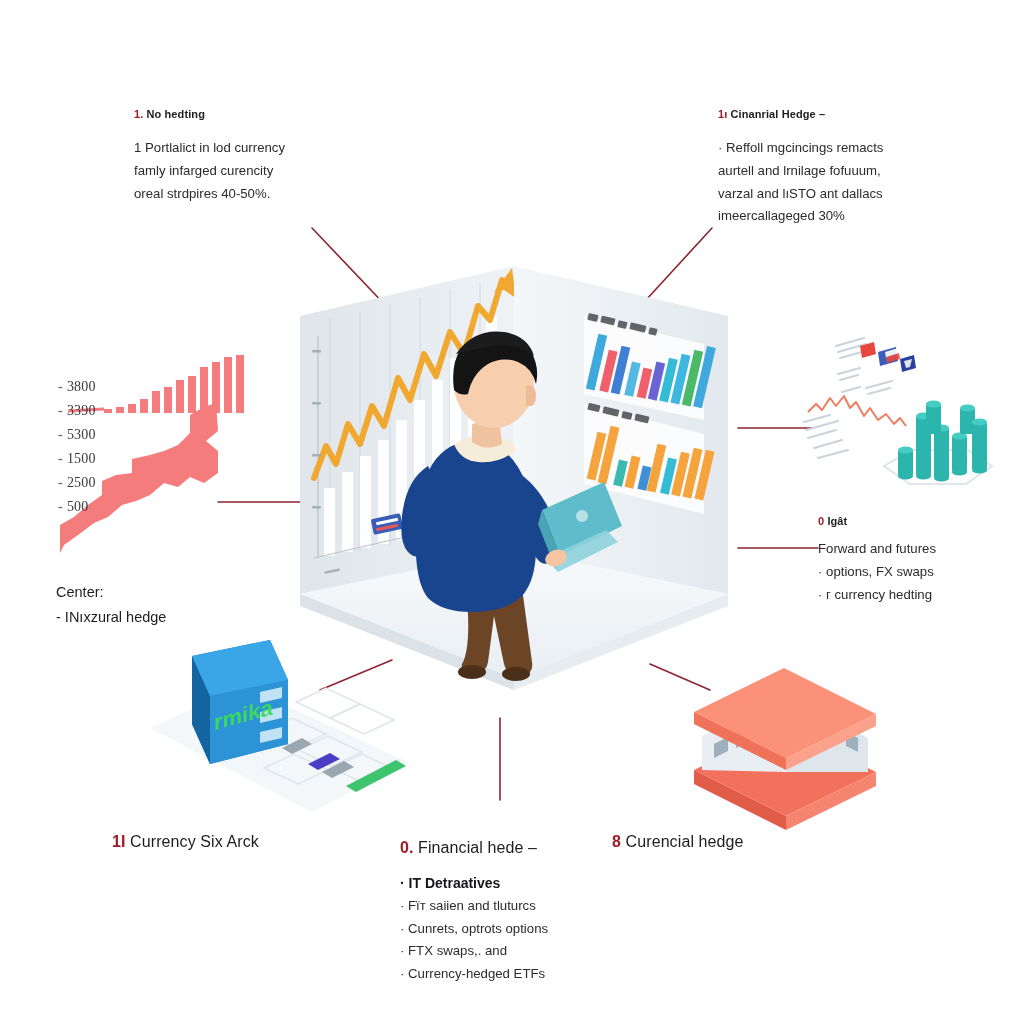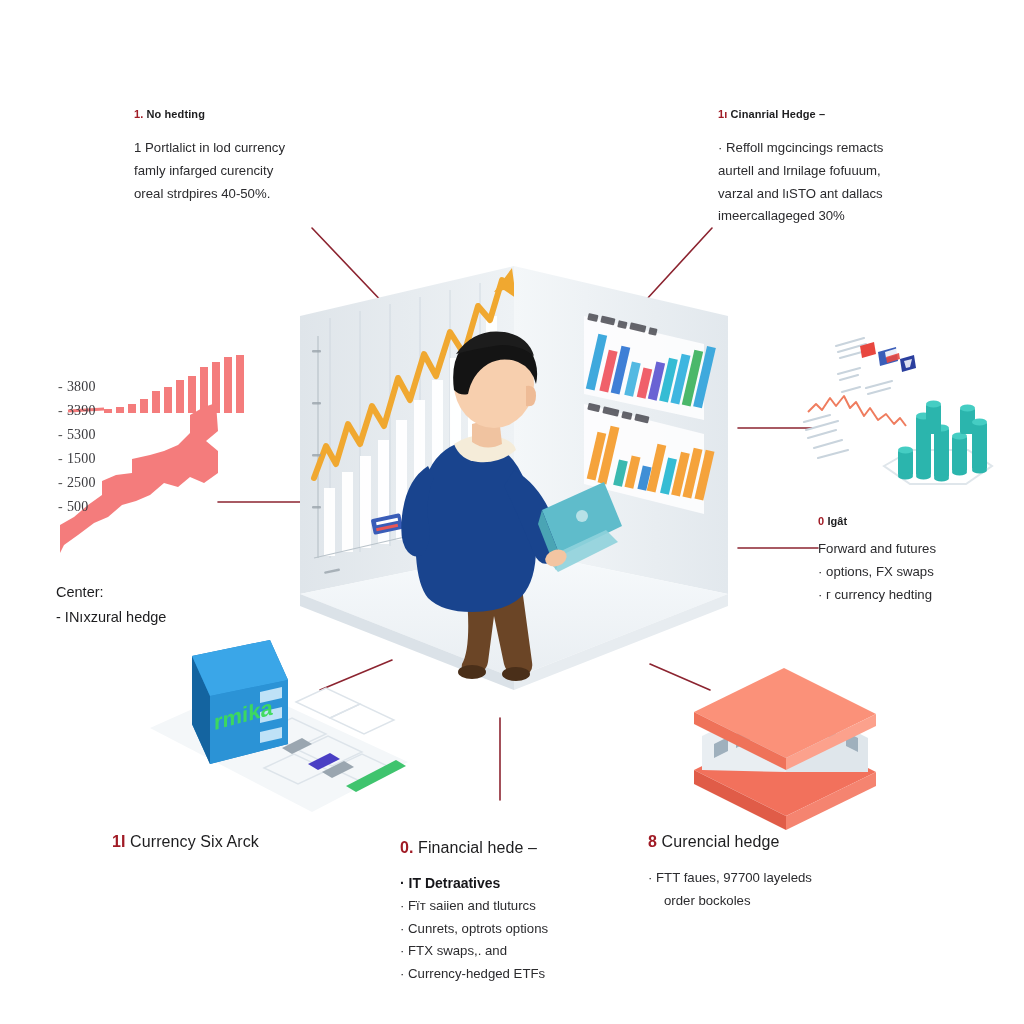--- a/index.html
+++ b/index.html
@@ -33,21 +33,21 @@
   .blk-body li.strong{font-weight:bold;font-size:14px;color:#16161a;line-height:1.55;}
   .blk-sub{font-size:14.5px;color:#1d1d1f;line-height:1.7;margin:0;}
 
   
   #b-no-hedging{left:134px;top:108px;}
   #b-natural-hedge{left:718px;top:108px;}
   #b-right-light{left:818px;top:515px;}
   #b-center{left:56px;top:580px;}
   #b-currency-six{left:112px;top:832px;}
   #b-financial{left:400px;top:806px;margin-top:32px;}
-  #b-currencial{left:648px;top:832px;}
+  #b-currencial{left:612px;top:832px;}
 
   
   #left-charts{position:absolute;left:40px;top:355px;width:210px;height:220px;}
   .axis-lbl{
     position:absolute;font-size:14px;color:#3a3a3e;
     font-family:Liberation Serif, serif;letter-spacing:.2px;
   }
   .axis-lbl::before{content:"-";margin-right:4px;color:#555;}
 
   
@@ -456,19 +456,15 @@
       <li>· FTX swaps,. and</li>
       <li>· Currency-hedged ETFs</li>
     </ul>
   </div>
 
   <div class="block" id="b-currencial">
     <div class="blk-title" style="font-weight:normal;font-size:16px;">
       <span class="num">8</span>
       <span>Curencial hedge</span>
     </div>
-    <ul class="blk-body">
-      <li>· FTT faues, 97700 layeleds</li>
-      <li style="padding-left:16px;">order bockoles</li>
-    </ul>
   </div>
 
 </div>
 
 </body></html>

